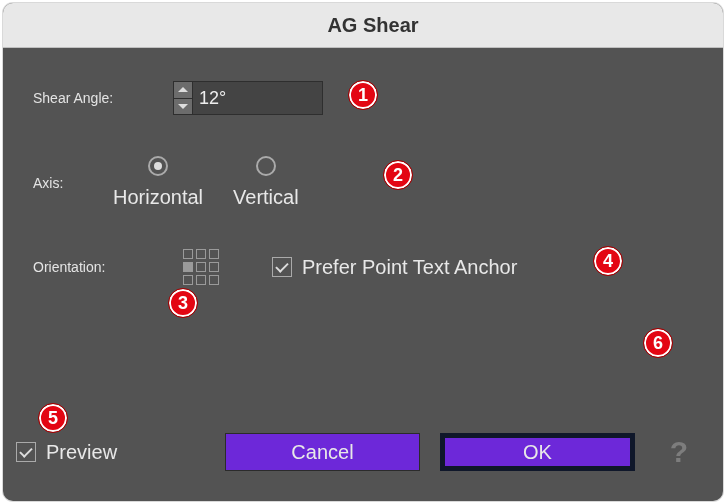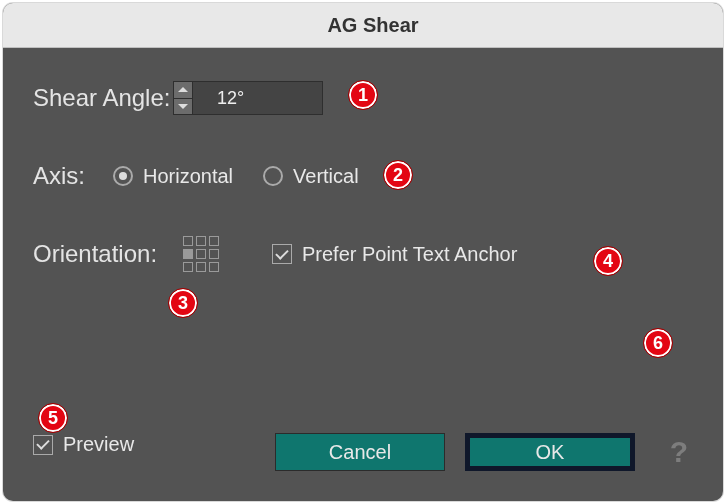--- a/index.html
+++ b/index.html
@@ -40,21 +40,21 @@
     height: calc(100% - 45px);
   }
   .row {
     display: flex;
     align-items: center;
     min-height: 40px;
     margin-bottom: 38px;
   }
   .label {
     color: #e4e4e4;
-    font-size: 24px;
+    font-size: 14px;
   }
   .shear-label { width: 140px; }
   .axis-label { width: 80px; }
   .orient-label { width: 150px; }
 
   
   .spinner {
     display: flex;
     align-items: stretch;
     height: 34px;
@@ -81,28 +81,28 @@
   }
   .arrow-up { border-bottom: 5px solid #ddd; }
   .arrow-down { border-top: 5px solid #ddd; }
   .spin-input {
     width: 130px;
     background: #444;
     border: 1px solid #2e2e2e;
     border-left: none;
     color: #eee;
     font-size: 18px;
-    padding: 0 24px;
+    padding: 0 6px;
     display: flex;
     align-items: center;
   }
 
   
   .radio-group { display: flex; align-items: center; gap: 30px; }
-  .radio-item { display: flex; align-items: center; gap: 10px; cursor: pointer; }
+  .radio-item { display: flex; align-items: center; gap: 10px; cursor: pointer; flex-direction: column; }
   .radio-circle {
     width: 20px; height: 20px;
     border: 2px solid #aaa;
     border-radius: 50%;
     display: flex; align-items: center; justify-content: center;
   }
   .radio-dot {
     width: 8px; height: 8px; border-radius: 50%;
     background: #ddd;
   }
@@ -131,29 +131,29 @@
   .checkmark {
     width: 12px; height: 7px;
     border-left: 2.5px solid #ddd;
     border-bottom: 2.5px solid #ddd;
     transform: rotate(-45deg) translate(1px,-1px);
   }
 
   
   .bottom-row {
     display: flex;
-    align-items: flex-start;
+    align-items: center;
     position: absolute;
-    left: 30px; right: 30px;
+    left: 13px; right: 30px;
     bottom: 30px;
   }
   .btns { display: flex; gap: 20px; margin-left: auto; align-items: center; }
   .btn {
-    width: 170px; height: 38px;
-    background: #0f766e;
+    width: 195px; height: 38px;
+    background: #6d28d9;
     border: 1px solid #2b2b2b;
     color: #e8e8e8;
     font-size: 20px;
     display: flex; align-items: center; justify-content: center;
     cursor: pointer;
   }
   .btn.primary {
     border: 5px solid #0f172a;
   }
   .help {

